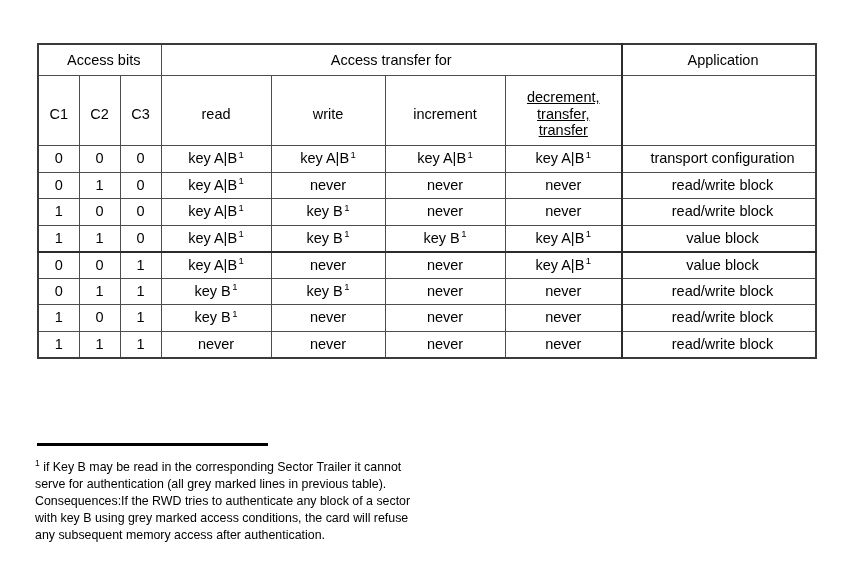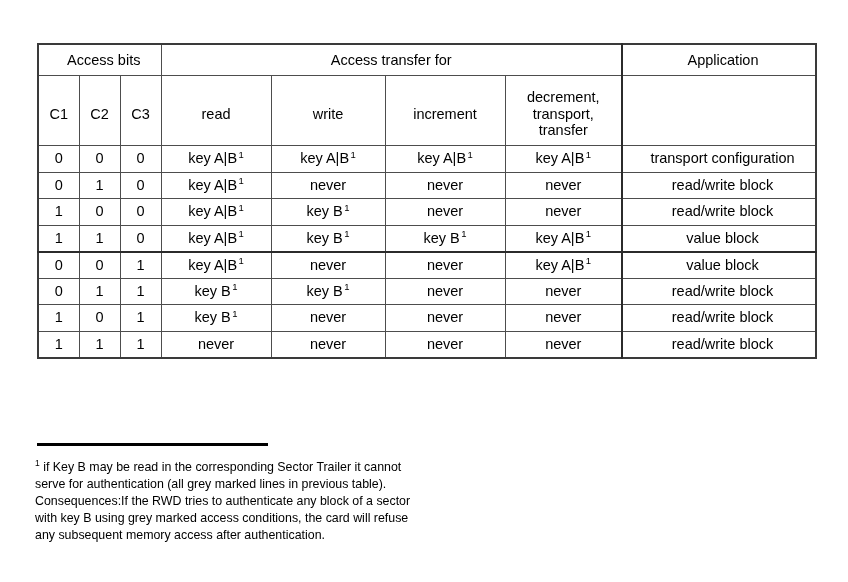--- a/index.html
+++ b/index.html
@@ -90,21 +90,21 @@
   
   tr.thick-bottom td { border-bottom: 2.5px solid #2b2b2b !important; }
 
   sup {
     font-size: 9.5px;
     vertical-align: super;
     line-height: 0;
     padding-left: 1.5px;
   }
 
-  .multiline { line-height: 1.25; }
+  .multiline { line-height: 1.25; text-decoration: underline; }
 
   
   #footnote-rule {
     position: absolute;
     left: 37px;
     top: 443px;
     width: 231px;
     height: 0;
     border-top: 3px solid #000000;
   }
@@ -147,21 +147,21 @@
     </tr>
     <tr class="subhead-row">
       <th class="subhead">C1</th>
       <th class="subhead">C2</th>
       <th class="subhead">C3</th>
       <th class="subhead">read</th>
       <th class="subhead">write</th>
       <th class="subhead">increment</th>
       <th class="subhead multiline">
         <span>decrement,</span><br>
-        <span>transport,</span><br>
+        <span>transfer,</span><br>
         <span>transfer</span>
       </th>
       <th class="subhead vthick"></th>
     </tr>
   </thead>
   <tbody id="table-body">
       <tr class="grey">
         <td><span>0</span></td>
         <td><span>0</span></td>
         <td><span>0</span></td>

